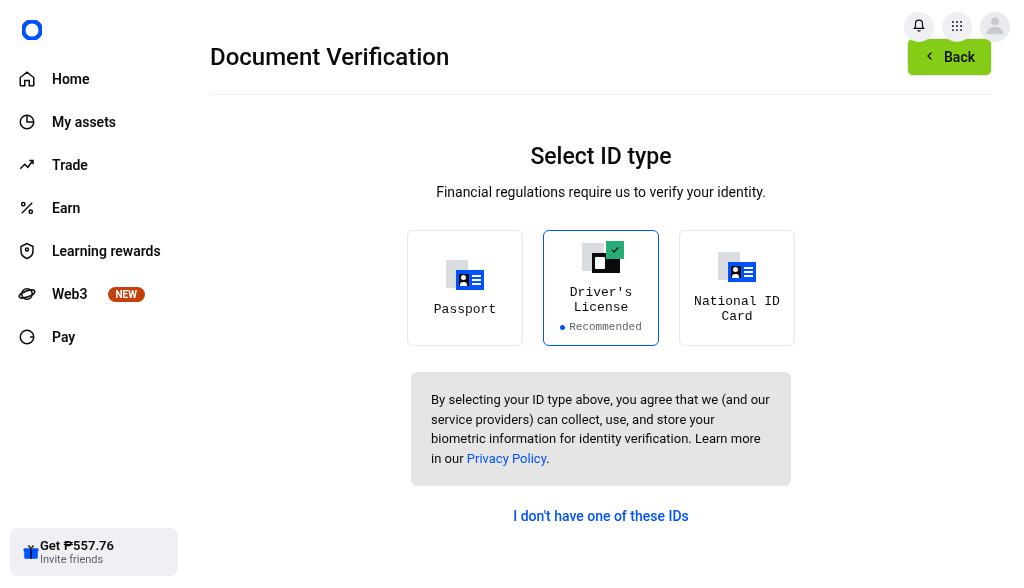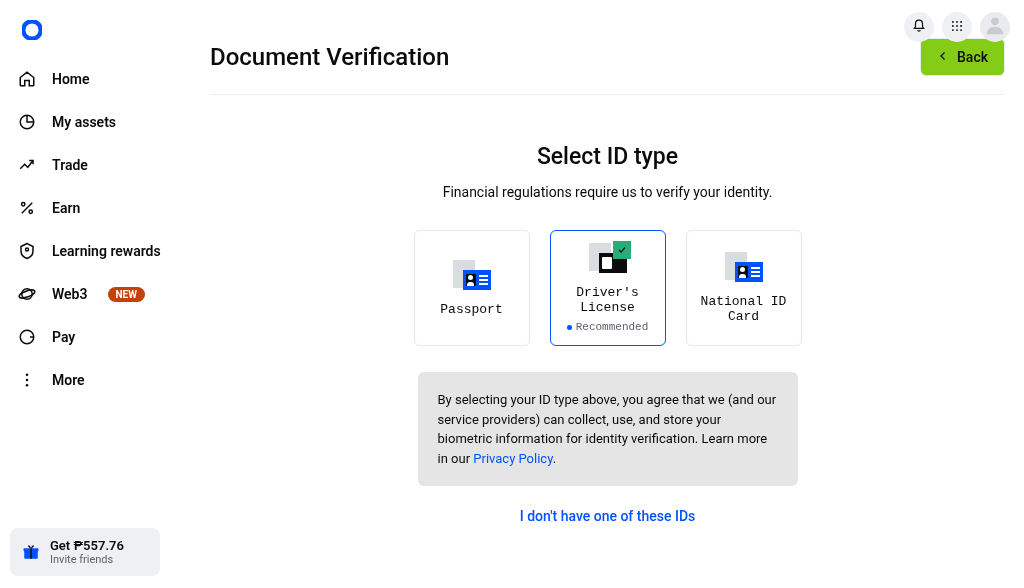--- a/index.html
+++ b/index.html
@@ -7,32 +7,32 @@
 .app { display: flex; width: 100%; height: 100%; }
 
 
 .sidebar { width: 180px; height: 100%; background: #fff; padding: 20px 0 0 18px; position: relative; }
 .logo { width: 20px; height: 20px; margin-bottom: 30px; margin-left: 4px; }
 .logo svg { width: 20px; height: 20px; }
 .nav { display: flex; flex-direction: column; gap: 25px; }
 .nav-item { display: flex; align-items: center; gap: 16px; font-size: 14px; font-weight: 600; color: #0a0b0d; cursor: pointer; }
 .nav-item .icon { width: 18px; height: 18px; display: flex; align-items: center; justify-content: center; }
 .badge { background: #c2410c; color: #fff; font-size: 10px; font-weight: 700; padding: 2px 8px; border-radius: 10px; margin-left: 4px; }
-.invite-box { position: absolute; bottom: 12px; left: 10px; width: 150px; background: #eef0f3; border-radius: 8px; padding: 10px 12px; display: flex; align-items: center; gap: 10px; cursor: pointer; }
+.invite-box { position: absolute; bottom: 12px; left: 10px; width: 168px; background: #eef0f3; border-radius: 8px; padding: 10px 12px; display: flex; align-items: center; cursor: pointer; }
 .invite-box .gift { width: 18px; height: 18px; }
 .invite-box .txt1 { font-size: 13px; font-weight: 600; color: #0a0b0d; }
 .invite-box .txt2 { font-size: 11px; color: #5b616e; }
 
 
 .topicons { position: absolute; top: 12px; right: 14px; display: flex; align-items: center; gap: 8px; }
 .circle-btn { width: 30px; height: 30px; border-radius: 50%; background: #eef0f3; display: flex; align-items: center; justify-content: center; cursor: pointer; }
 .avatar { width: 30px; height: 30px; border-radius: 50%; background: #e9ebee; display: flex; align-items: center; justify-content: center; cursor: pointer; }
 
 
-.main { flex: 1; height: 100%; overflow: auto; padding: 10px 19px 30px 30px; position: relative; }
+.main { flex: 1; height: 100%; overflow: auto; padding: 10px 32px 30px 30px; position: relative; }
 .header-row { display: flex; justify-content: space-between; align-items: center; padding: 28px 0 18px 0; border-bottom: 1px solid #eceff1; }
 .page-title { font-size: 24px; font-weight: 500; color: #0a0b0d; }
 .back-btn { border: 1px solid #e9ebee; background: #84cc16; border-radius: 6px; padding: 10px 16px; font-size: 14px; font-weight: 500; color: #0a0b0d; display: flex; align-items: center; gap: 8px; cursor: pointer; }
 
 .select-section { display: flex; flex-direction: column; align-items: center; margin-top: 48px; }
 .select-heading { font-size: 23px; font-weight: 500; margin-bottom: 14px; }
 .select-sub { font-size: 14px; color: #0a0b0d; margin-bottom: 30px; text-align: center; }
 
 .cards { display: flex; gap: 20px; justify-content: center; font-family: Liberation Mono, monospace; }
 .card { width: 116px; height: 116px; border: 1px solid #e3e6eb; border-radius: 6px; background: #fff; display: flex; flex-direction: column; align-items: center; justify-content: center; gap: 12px; cursor: pointer; font-size: 13px; color: #0a0b0d; position: relative; }
@@ -126,30 +126,20 @@
       </div>
       <div class="nav-item">
         <span class="icon">
             <svg viewBox="0 0 24 24" width="18" height="18" fill="none" stroke="#0a0b0d" stroke-width="2">
               <circle cx="12" cy="12" r="9"></circle>
               <path d="M16 12h5"></path>
             </svg>
           </span>
         <span>Pay</span>
       </div>
-      <div class="nav-item">
-        <span class="icon">
-            <svg viewBox="0 0 24 24" width="18" height="18" fill="#0a0b0d">
-              <circle cx="12" cy="5" r="1.7"></circle>
-              <circle cx="12" cy="12" r="1.7"></circle>
-              <circle cx="12" cy="19" r="1.7"></circle>
-            </svg>
-          </span>
-        <span>More</span>
-      </div>
     </div>
     <div class="invite-box">
       <span class="gift"><svg viewBox="0 0 24 24" width="18" height="18" fill="#0052ff">
             <rect x="3" y="10" width="18" height="11" rx="1"></rect>
             <rect x="2" y="7" width="20" height="4" rx="1"></rect>
             <rect x="11" y="7" width="2" height="14" fill="#0a0b0d"></rect>
             <path d="M12 7C9 7 7 3 9 3s3 4 3 4 1-4 3-4 0 4-3 4z" fill="#0a0b0d"></path>
           </svg></span>
       <div>
         <div class="txt1">Get ₱557.76</div>

